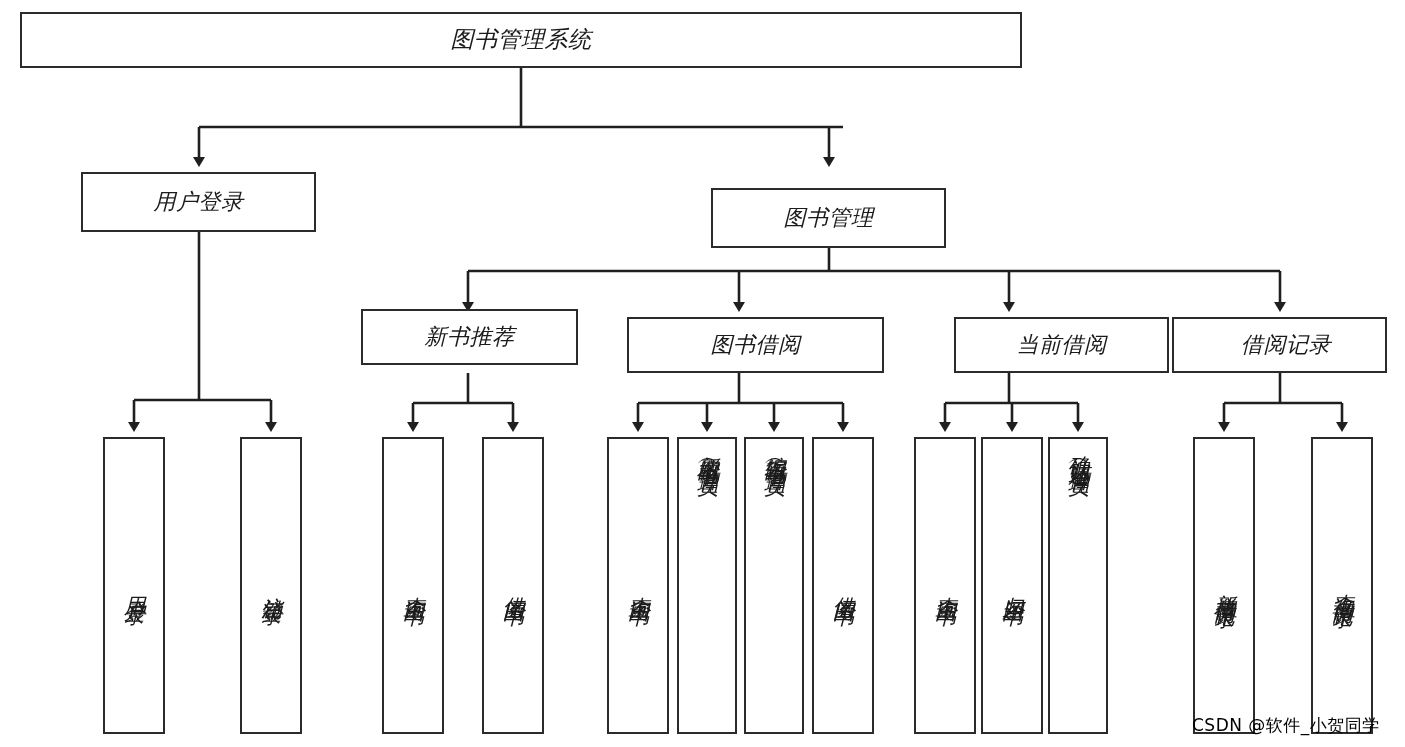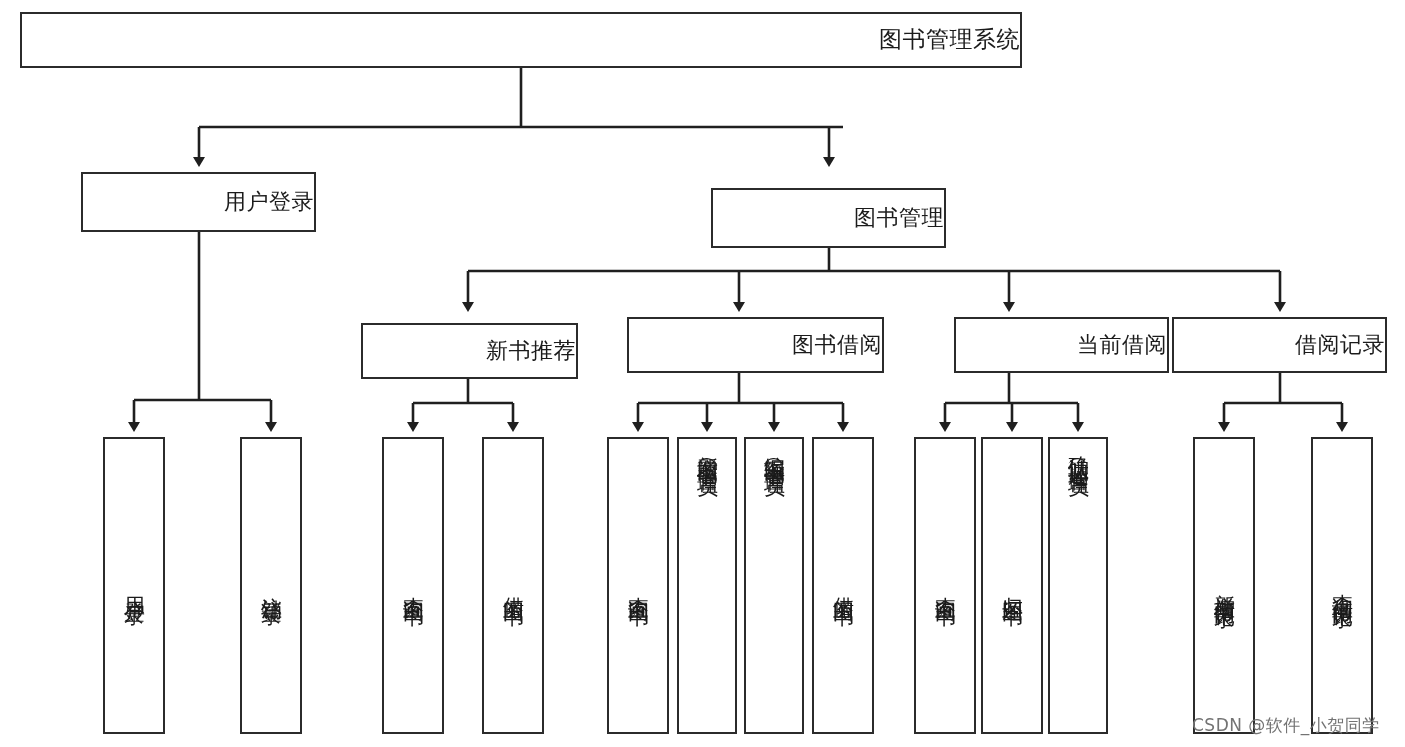--- a/index.html
+++ b/index.html
@@ -26,22 +26,23 @@
     height: 747px;
     pointer-events: none;
   }
   .node {
     position: absolute;
     box-sizing: border-box;
     background: #ffffff;
     border: 2px solid #2b2b2b;
     display: flex;
     align-items: center;
-    justify-content: flex-end;
+    justify-content: center;
     color: #1b1b1b;
+    font-style: italic;
   }
   .node .label {
     display: block;
     text-align: center;
     line-height: 1.18;
     letter-spacing: 0.5px;
   }
   
   .node.horiz .label {
     writing-mode: horizontal-tb;
@@ -64,21 +65,21 @@
     margin: 0 auto;
   }
   .node.vert.center .label {
     margin: auto;
   }
   .watermark {
     position: absolute;
     left: 1192px;
     top: 714px;
     font-size: 17px;
-    color: #737373;
+    color: #000000;
     white-space: nowrap;
     letter-spacing: 0.5px;
   }
 </style>
 </head>
 <body>
 
 <div id="canvas">
 
   <svg id="wires" viewBox="0 0 1405 747" xmlns="http://www.w3.org/2000/svg">
@@ -135,21 +136,21 @@
     <span class="label">图书管理系统</span>
   </div>
 
   <div class="node horiz" style="left:81px; top:172px; width:235px; height:60px;">
     <span class="label">用户登录</span>
   </div>
   <div class="node horiz" style="left:711px; top:188px; width:235px; height:60px;">
     <span class="label">图书管理</span>
   </div>
 
-  <div class="node horiz" style="left:361px; top:323px; width:217px; height:56px;">
+  <div class="node horiz" style="left:361px; top:309px; width:217px; height:56px;">
     <span class="label">新书推荐</span>
   </div>
   <div class="node horiz" style="left:627px; top:317px; width:257px; height:56px;">
     <span class="label">图书借阅</span>
   </div>
   <div class="node horiz" style="left:954px; top:317px; width:215px; height:56px;">
     <span class="label">当前借阅</span>
   </div>
   <div class="node horiz" style="left:1172px; top:317px; width:215px; height:56px;padding-left:13px;">
     <span class="label">借阅记录</span>

